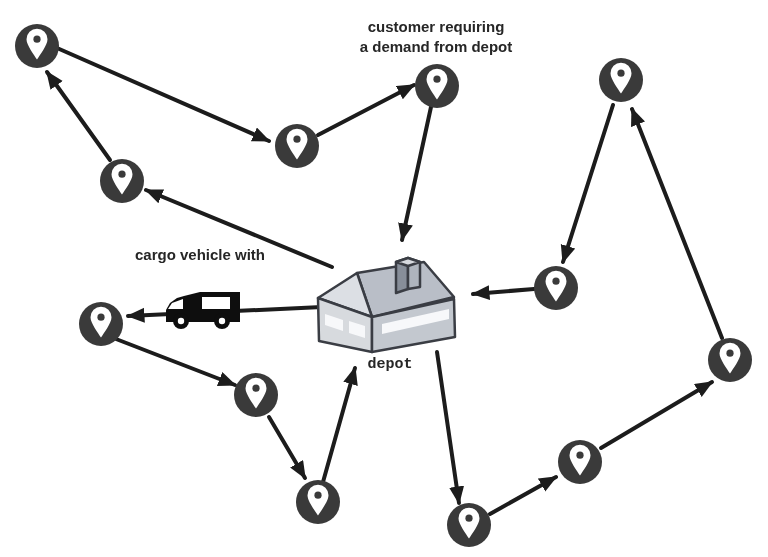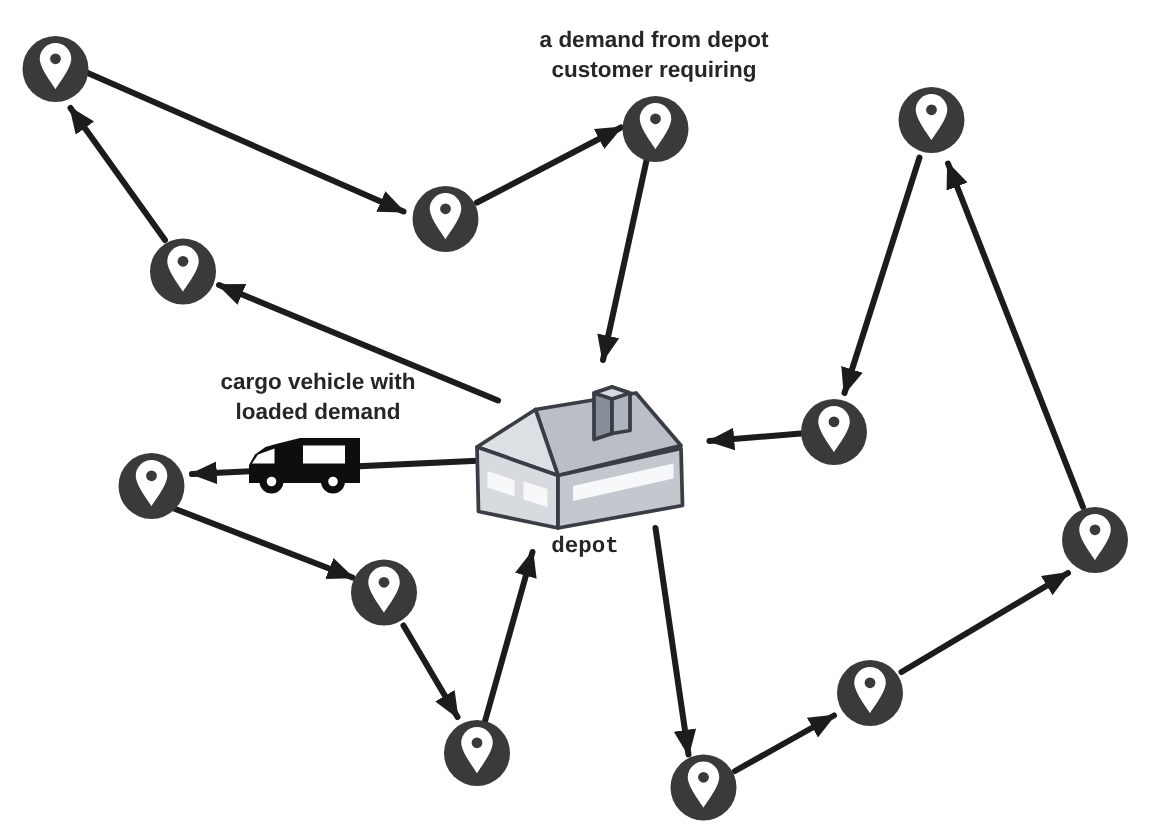--- a/index.html
+++ b/index.html
@@ -41,21 +41,21 @@
     position:absolute;
     transform:translateX(-50%);
     font-weight:bold;
     font-size:15px;
     line-height:20px;
     color:var(--c-text);
     text-align:center;
     white-space:nowrap;
   }
   .customer-label{left:436px;top:17px;}
-  .cargo-label{left:212px;top:245px;}
+  .cargo-label{left:200px;top:245px;}
   .depot-label{left:390px;top:355px;font-family:Liberation Mono, monospace;}
 </style>
 </head>
 <body>
 
 <div id="stage" style="--c-arrow: #1c1c1c; --c-pin: #3a3a3a; --c-pin-glyph: #ffffff; --c-text: #262626; --c-white: #ffffff; --c-truck: #0e0e0e; --c-depot-outline: #3a3d44; --c-depot-roof: #b9bec7; --c-depot-gable: #dcdfe4; --c-depot-wall-left: #d7dade; --c-depot-wall-right: #c3c8cf; --c-depot-chimney-left: #878e99; --c-depot-chimney-right: #aeb4bd; --c-depot-chimney-top: #d6d9de; --c-depot-window: #f7f8fa;">
 
   <svg id="diagram-svg" width="768" height="557" viewBox="0 0 768 557" xmlns="http://www.w3.org/2000/svg" xmlns:xlink="http://www.w3.org/1999/xlink">
     <defs>
       <marker id="arrowhead" markerUnits="userSpaceOnUse" markerWidth="20" markerHeight="16" refX="16.5" refY="7.5" orient="auto">
@@ -119,23 +119,22 @@
         <use href="#pin" xlink:href="#pin" transform="translate(730 360)"></use>
         <use href="#pin" xlink:href="#pin" transform="translate(580 462)"></use>
         <use href="#pin" xlink:href="#pin" transform="translate(469 525)"></use>
         <use href="#pin" xlink:href="#pin" transform="translate(318 502)"></use>
         <use href="#pin" xlink:href="#pin" transform="translate(256 395)"></use>
         <use href="#pin" xlink:href="#pin" transform="translate(101 324)"></use>
       </g>
   </svg>
 
   <div class="label customer-label">
+    <div>customer requiring</div>
     <div>a demand from depot</div>
-    <div>customer requiring</div>
   </div>
 
   <div class="label cargo-label">
     <div>cargo vehicle with</div>
-    <div>loaded demand</div>
   </div>
 
   <div class="label depot-label">depot</div>
 </div>
 
 </body></html>

